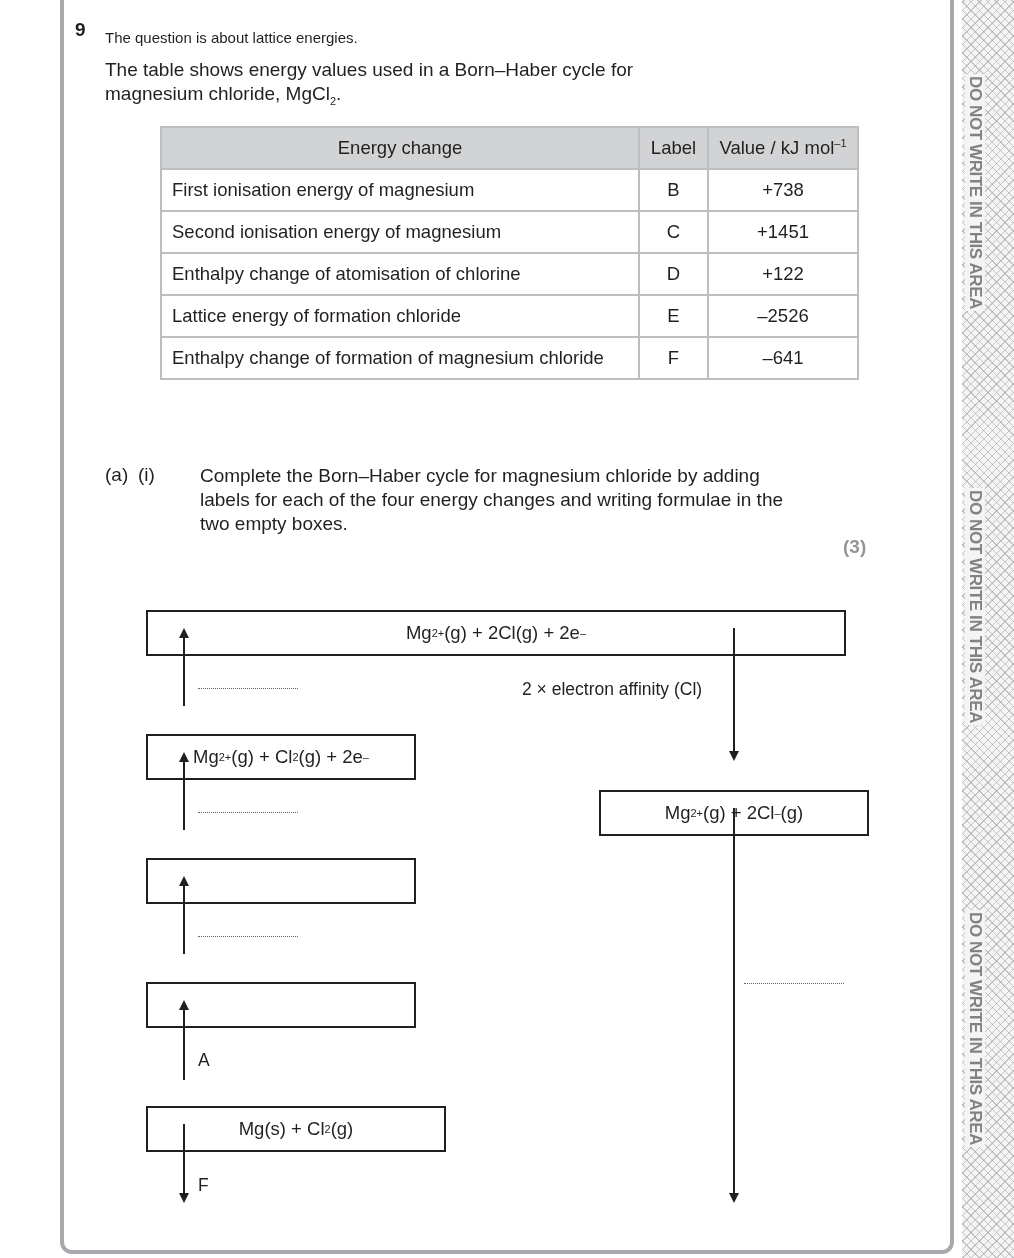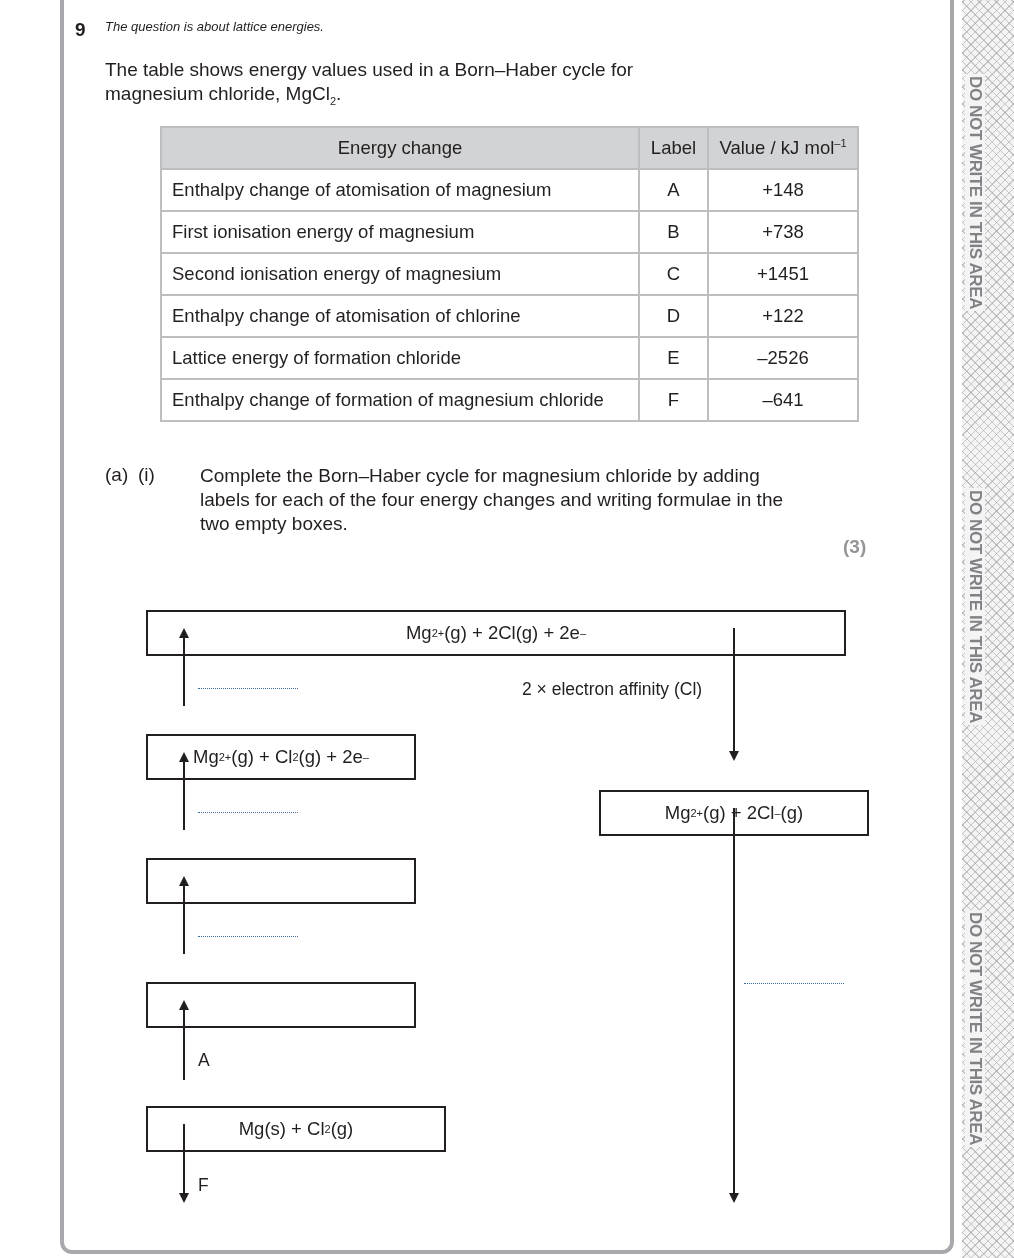--- a/index.html
+++ b/index.html
@@ -11,21 +11,21 @@
   .margin-strip { position:absolute; left:962px; top:0; width:52px; height:1258px;
          background-color:#f4f4f5;
          background-image:
            repeating-linear-gradient(45deg, rgba(160,160,165,0.55) 0 1px, transparent 1px 6px),
            repeating-linear-gradient(-45deg, rgba(160,160,165,0.55) 0 1px, transparent 1px 6px); }
   .dnw { position:absolute; left:985px; width:0; height:0; }
   .dnw span { position:absolute; left:0; top:0; transform-origin:0 0; transform:rotate(90deg);
          white-space:nowrap; font-weight:bold; font-size:17px; color:#808285;
          letter-spacing:-0.4px; background:#f4f4f5; padding:0 2px; }
   .q-num { position:absolute; left:75px; top:19px; font-weight:bold; font-size:19px; }
-  .q-intro { position:absolute; left:105px; top:19px; font-size:13px;font-style:italic; }
+  .q-intro { position:absolute; left:105px; top:29px; font-size:15px; }
   .q-text { position:absolute; left:105px; top:58px; font-size:19px; line-height:24px; width:560px; }
   sub, sup { font-size:11px; line-height:0; }
   table.energy { position:absolute; left:160px; top:126px; border-collapse:collapse; font-size:18.5px; }
   table.energy th, table.energy td { border:2px solid #bcbec0; height:40px; padding:0 10px; }
   table.energy th { background:#d1d3d4; font-weight:normal; }
   table.energy td.c { text-align:center; }
   .col1 { width:456px; } .col2 { width:47px; } .col3 { width:128px; }
   .part-a { position:absolute; left:105px; top:464px; font-size:19px; }
   .part-i { position:absolute; left:138px; top:464px; font-size:19px; }
   .part-text { position:absolute; left:168px; top:464px; font-size:19px; line-height:24px; width:620px;margin-left:32px; }
@@ -64,25 +64,20 @@
 
 <table class="energy">
   <thead>
     <tr>
       <th class="col1">Energy change</th>
       <th class="col2">Label</th>
       <th class="col3"><span>Value / kJ mol</span><sup>–1</sup></th>
     </tr>
   </thead>
   <tbody>
-    <tr>
-        <td>Enthalpy change of atomisation of magnesium</td>
-        <td class="c">A</td>
-        <td class="c">+148</td>
-      </tr>
     <tr>
         <td>First ionisation energy of magnesium</td>
         <td class="c">B</td>
         <td class="c">+738</td>
       </tr>
     <tr>
         <td>Second ionisation energy of magnesium</td>
         <td class="c">C</td>
         <td class="c">+1451</td>
       </tr>

